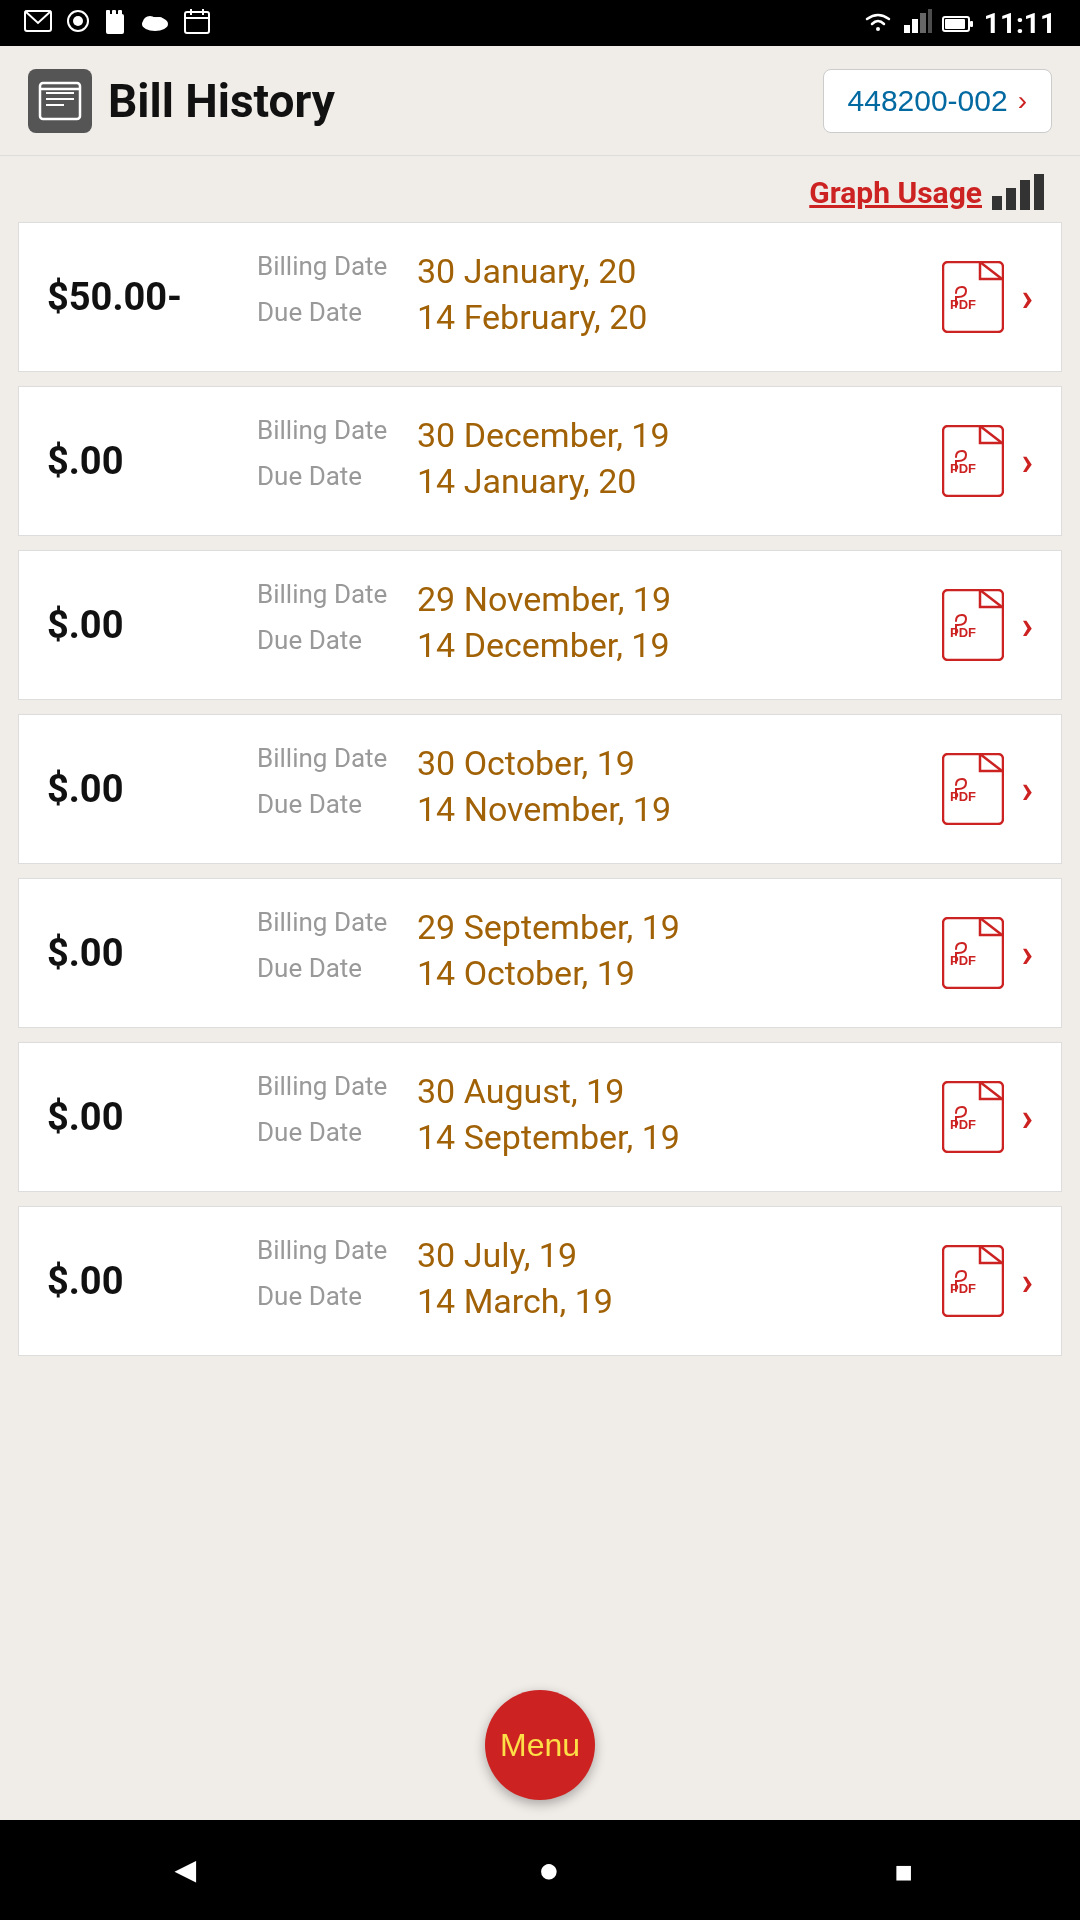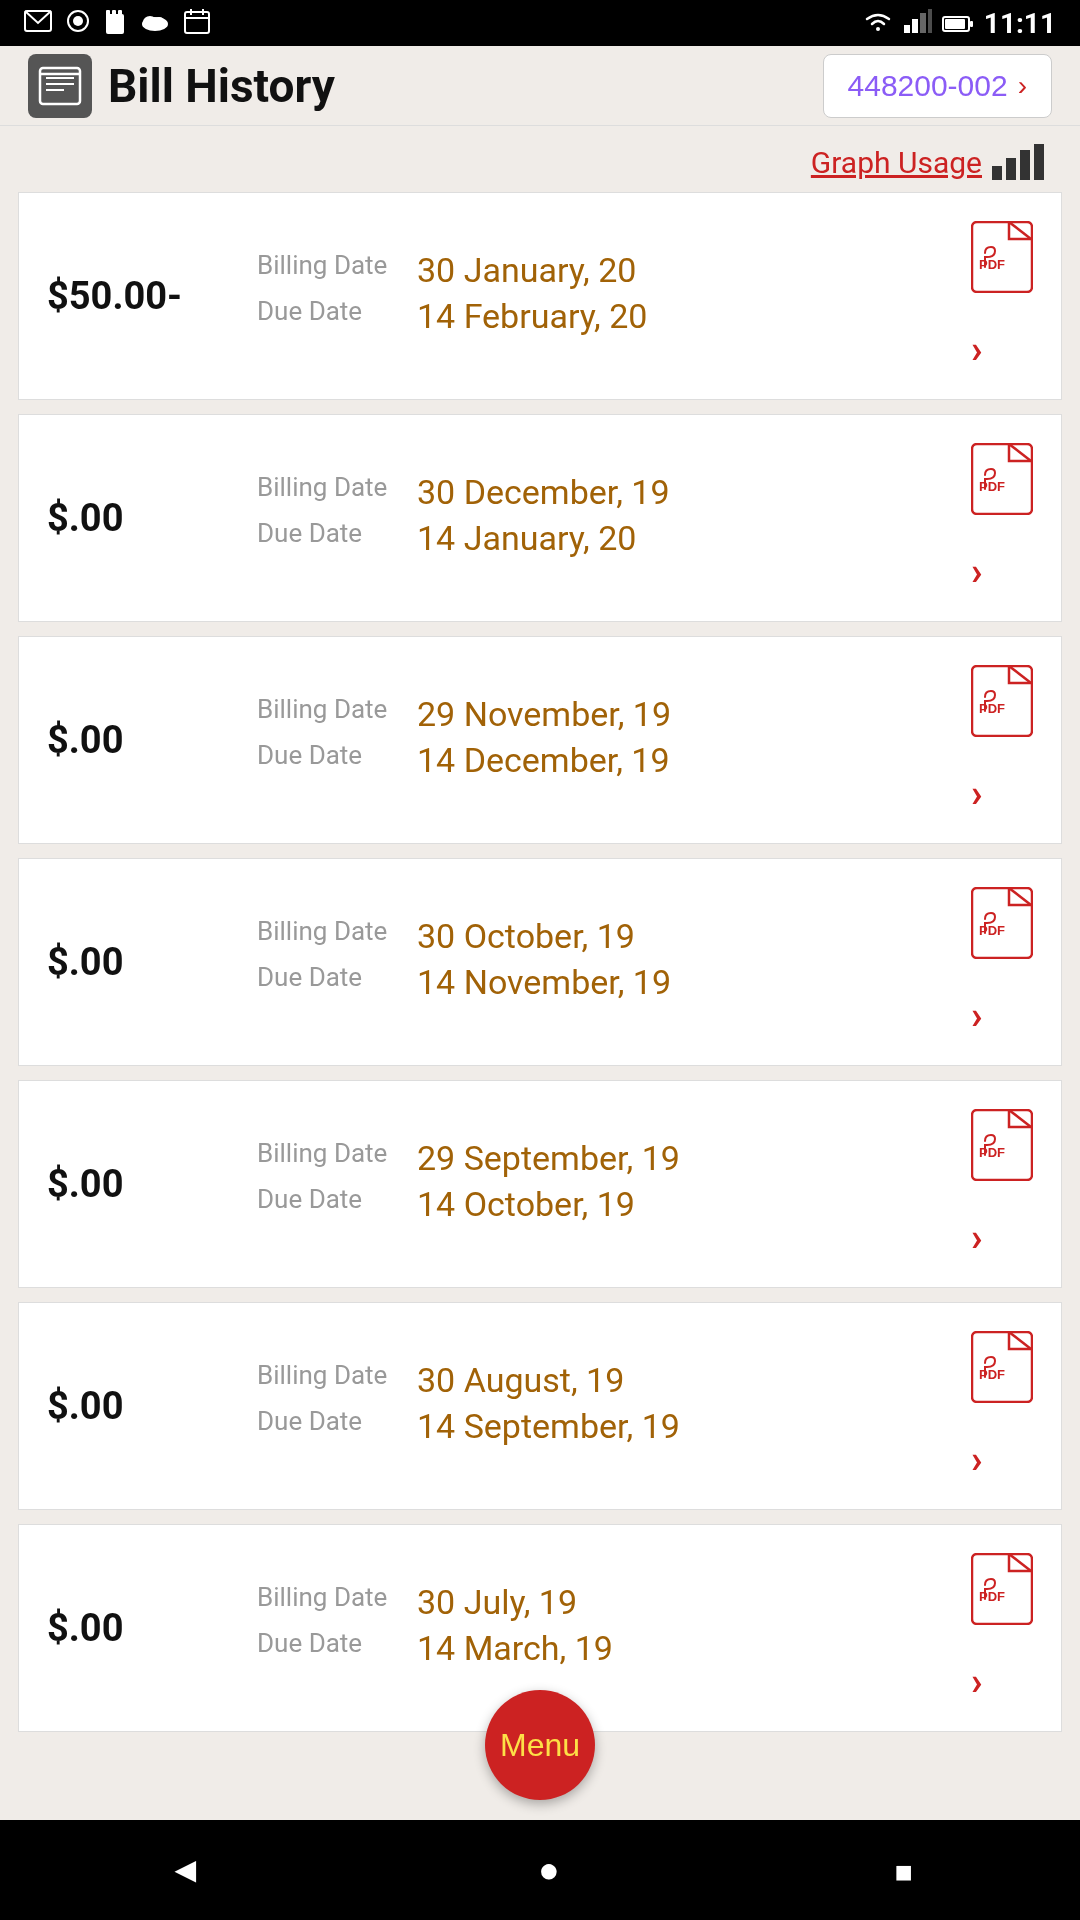--- a/index.html
+++ b/index.html
@@ -37,21 +37,21 @@
       font-weight: bold;
     }
     .status-icon {
       color: white;
       font-size: 22px;
     }
 
     
     .app-header {
       background: #f0ece8;
-      height: 80px;
+      height: 110px;
       display: flex;
       align-items: center;
       justify-content: space-between;
       padding: 0 28px;
       border-bottom: 1px solid #ddd;
       flex-shrink: 0;
     }
     .header-left {
       display: flex;
       align-items: center;
@@ -75,21 +75,21 @@
       background: white;
       border: 1.5px solid #ccc;
       border-radius: 8px;
       padding: 14px 24px;
       display: flex;
       align-items: center;
       gap: 10px;
       cursor: pointer;
     }
     .account-btn-text {
-      color: #8b5cf6;
+      color: #0369a1;
       font-size: 30px;
       font-weight: 500;
     }
     .account-btn-arrow {
       color: #cc2222;
       font-size: 28px;
     }
 
     
     .graph-usage-row {
@@ -98,20 +98,21 @@
       align-items: center;
       padding: 18px 36px 12px 0;
       gap: 10px;
       flex-shrink: 0;
     }
     .graph-usage-link {
       color: #cc2222;
       font-size: 30px;
       text-decoration: underline;
       cursor: pointer;
+      font-weight: bold;
     }
     .bar-chart-icon {
       display: flex;
       align-items: flex-end;
       gap: 4px;
       height: 36px;
     }
     .bar-chart-icon .bar {
       background: #333;
       width: 10px;
@@ -155,22 +156,22 @@
       color: #999;
       font-size: 26px;
       min-width: 160px;
     }
     .bill-date-value {
       color: #a16207;
       font-size: 34px;
     }
     .bill-actions {
       display: flex;
-      gap: 34px;
-      flex-direction: column;
+      align-items: center;
+      gap: 18px;
     }
     .pdf-icon {
       width: 62px;
       height: 72px;
       display: flex;
       flex-direction: column;
       align-items: center;
       justify-content: center;
     }
     .pdf-icon svg {

